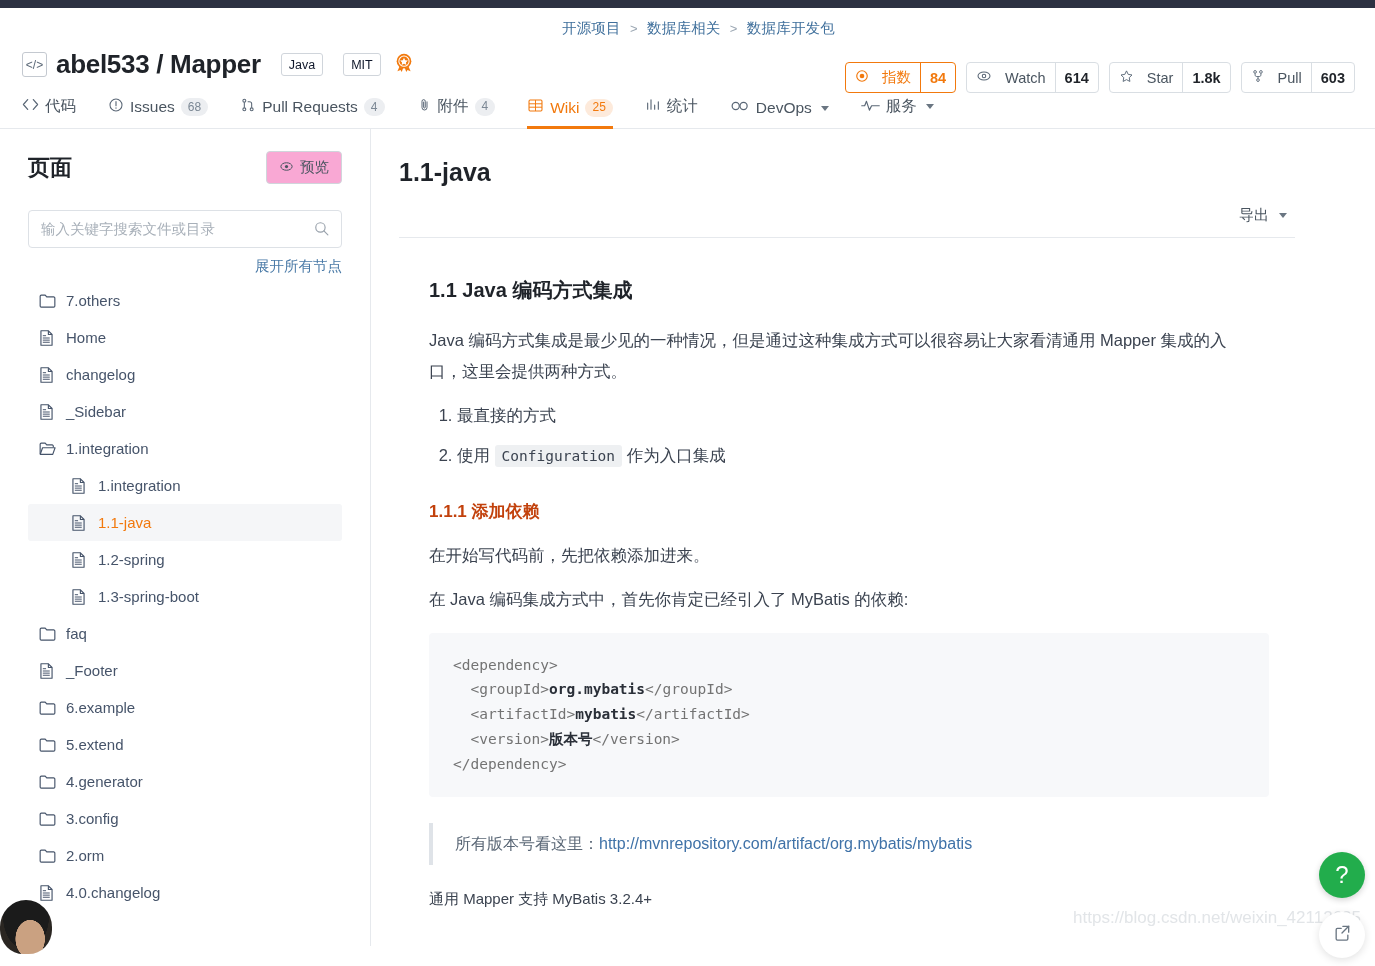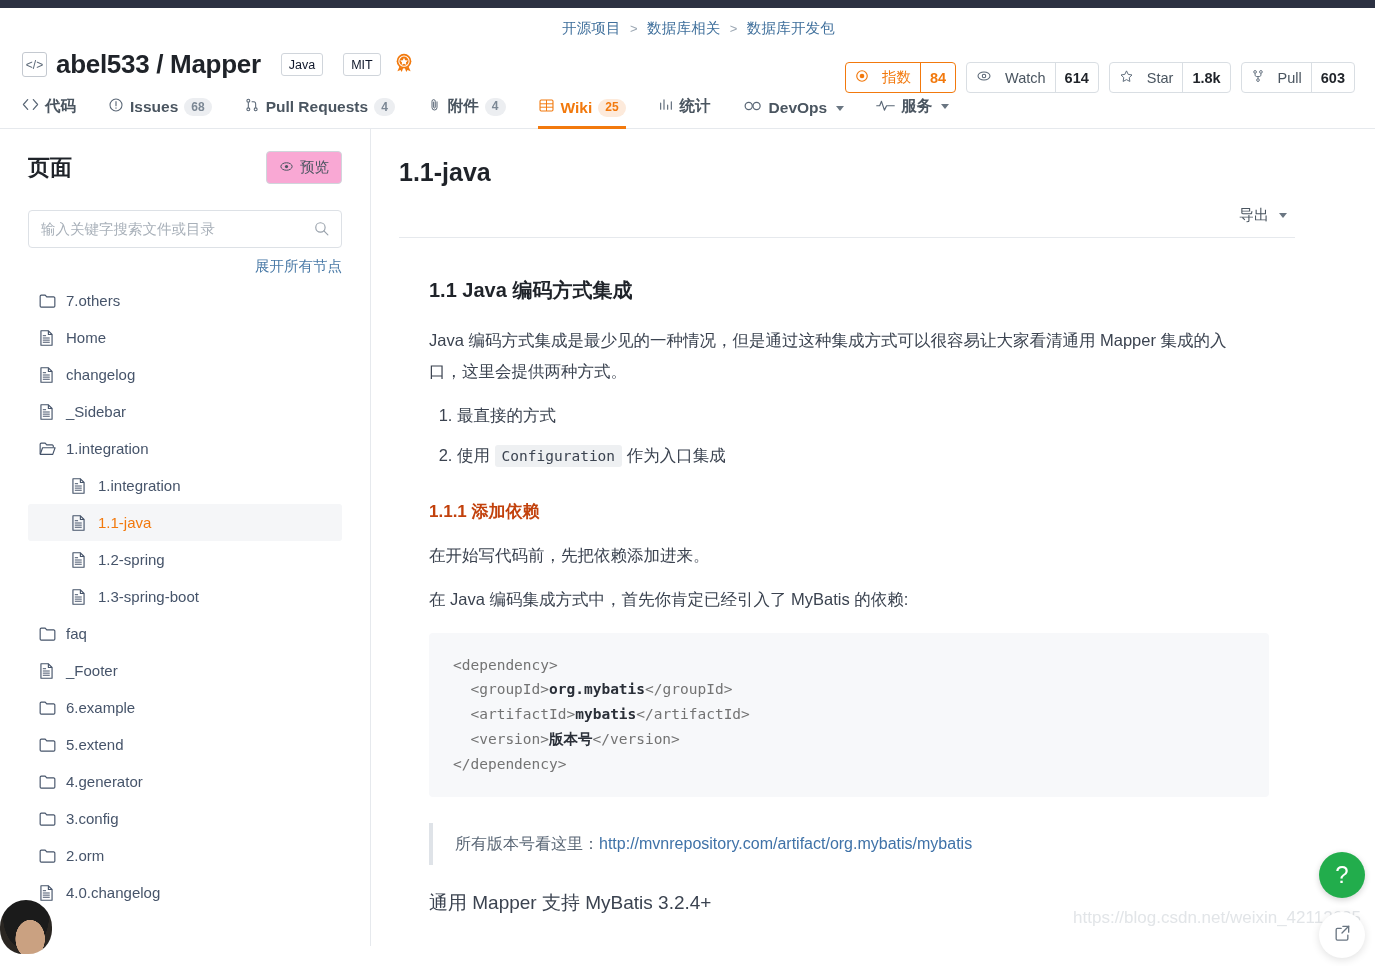--- a/index.html
+++ b/index.html
@@ -45,21 +45,21 @@
   .statbox .val { display:flex; align-items:center; padding: 0 9px; font-size: 14.5px; font-weight: bold;
                   color: #1f2329; border-left: 1px solid #d9dee3; }
   .statbox.index { border-color: #f2790d; }
   .statbox.index .lbl { color: #f2790d; }
   .statbox.index .val { color: #f2790d; border-left-color: #f2790d; }
 
   
   .nav { display: flex; align-items: flex-end; padding: 14px 0 0 22px; border-bottom: 1px solid #e6e9ed;
          height: 49px; background:#fff; }
   .navitem { display: flex; align-items: center; gap: 6px; font-size: 15.5px; color: #4a5560;
-             padding: 0 0 11px 0; margin-right: 32px; cursor: pointer; position: relative; white-space: nowrap; font-weight: bold; }
+             padding: 0 0 11px 0; margin-right: 32px; cursor: pointer; position: relative; white-space: nowrap; }
   .navitem .badge { background: #eceef1; color: #7b8794; border-radius: 9px; font-size: 12px;
                     padding: 1.5px 7px; line-height: 1.25; }
   .navitem.active { color: #f2790d; }
   .navitem.active .badge { background: #fdeadb; color: #f2790d; }
   .navitem.active:after { content:""; position: absolute; left: 0; right: 0; bottom: -1px; height: 3px; background:#f2790d; }
   .caret { border-left: 4px solid transparent; border-right: 4px solid transparent;
            border-top: 5px solid #6a7682; margin-left: 3px; }
 
   
   .body { display: flex; height: 817px; }
@@ -115,21 +115,21 @@
 
   .codeblock { background: #f7f8fa; border-radius: 4px; padding: 20px 24px; margin: 18px 0 0 0;
                font-family: "DejaVu Sans Mono", monospace; font-size: 14.5px; line-height: 1.72;
                color: #3b4350; white-space: pre; max-width: 840px; }
   .tagc { color: #737373; text-align: center; }
   .txtc { color: #2a2f38; font-weight: bold; }
 
   .quote { border-left: 4px solid #dfe3e8; padding: 6px 0 6px 22px; margin: 26px 0 0 0;
            font-size: 16px; color: #5a6776; }
   .quote a { color: #3f72a8; text-decoration: none; }
-  .quote-next { margin-top: 20px; color: #3b4350; font-size: 19px; }
+  .quote-next { margin-top: 20px; color: #3b4350; font-size: 15px; }
 
   .watermark { position: absolute; right: 14px; bottom: 18px; color: #e2e5e8; font-size: 17px;
                white-space: nowrap; pointer-events: none; }
 
   
   .fab-help { position: fixed; right: 10px; bottom: 68px; width: 46px; height: 46px; border-radius: 50%;
               background: #22ad4c; color: #fff; font-size: 24px; display:flex; align-items:center;
               justify-content:center; cursor:pointer; box-shadow: 0 2px 6px rgba(0,0,0,.18); }
   .fab-share { position: fixed; right: 10px; bottom: 8px; width: 46px; height: 46px; border-radius: 50%;
                background: #fff; color: #6a7682; font-size: 19px; display:flex; align-items:center;

